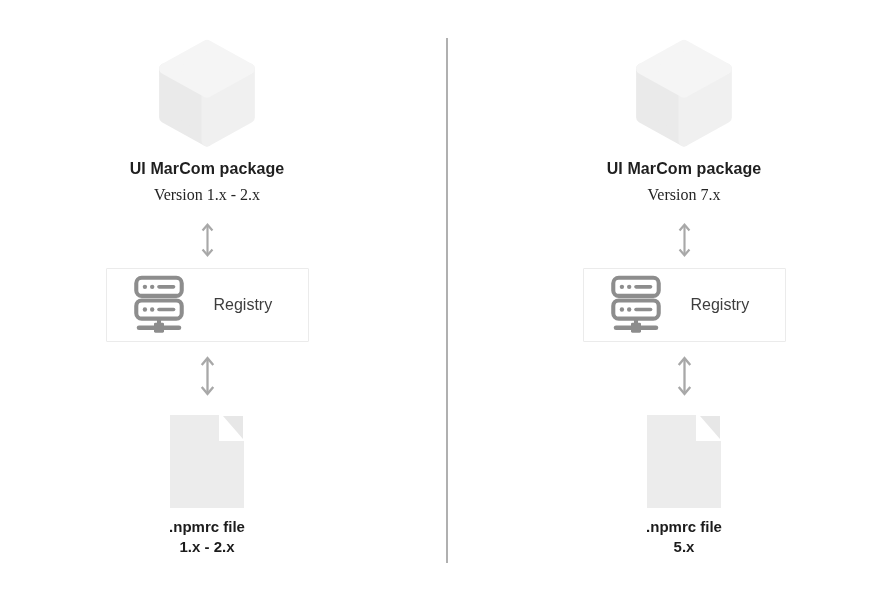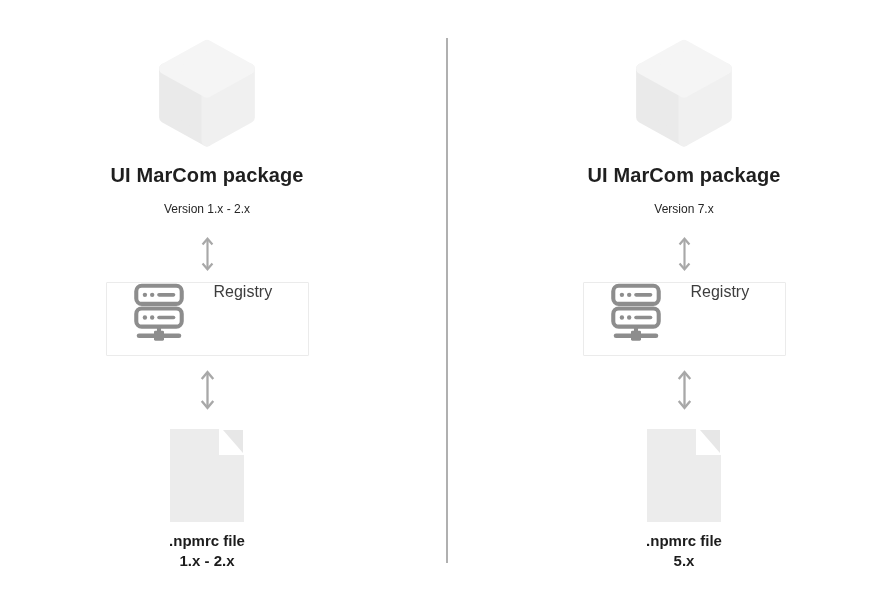--- a/index.html
+++ b/index.html
@@ -25,42 +25,44 @@
     width: 446px; height: 609px;
     display: flex;
     flex-direction: column;
     align-items: center;
   }
   .column.left  { transform: translateX(-16px); }
   .column.right { transform: translateX(15px); }
 
   .cube-wrap { margin-top: 38px; width: 112px; height: 112px; }
   .pkg-title {
-    margin-top: 15px;
-    font-size: 20px; font-weight: 800;
+    margin-top: 9px;
+    font-size: 16px; font-weight: 800;
     letter-spacing: 0.1px;
     color: #1f1f1f;
     line-height: 20px;
   }
   .pkg-version {
-    margin-top: 14px;
-    font-size: 12px; font-weight: 400;
+    margin-top: 6px;
+    font-size: 16px; font-weight: 400;
     color: #262626;
     line-height: 20px;
+    font-family: Liberation Serif, serif;
   }
   .arrow-1 { margin-top: 17px; width: 17px; height: 36px; }
   .arrow-2 { margin-top: 13px; width: 17px; height: 42px; }
 
   .registry-card {
     margin-top: 10px;
     width: 203px; height: 74px;
     background: #ffffff;
     border: 1px solid #ebebeb;
     border-radius: 1px;
     display: flex;
+    align-items: center;
     padding-left: 20px;
   }
   .server-wrap { width: 64px; height: 60px; flex: 0 0 auto; }
   .registry-label {
     margin-left: 23px;
     font-size: 16px; font-weight: 400;
     color: #3d3d3d;
   }
 
   .doc-wrap { margin-top: 18px; width: 74px; height: 93px; }

